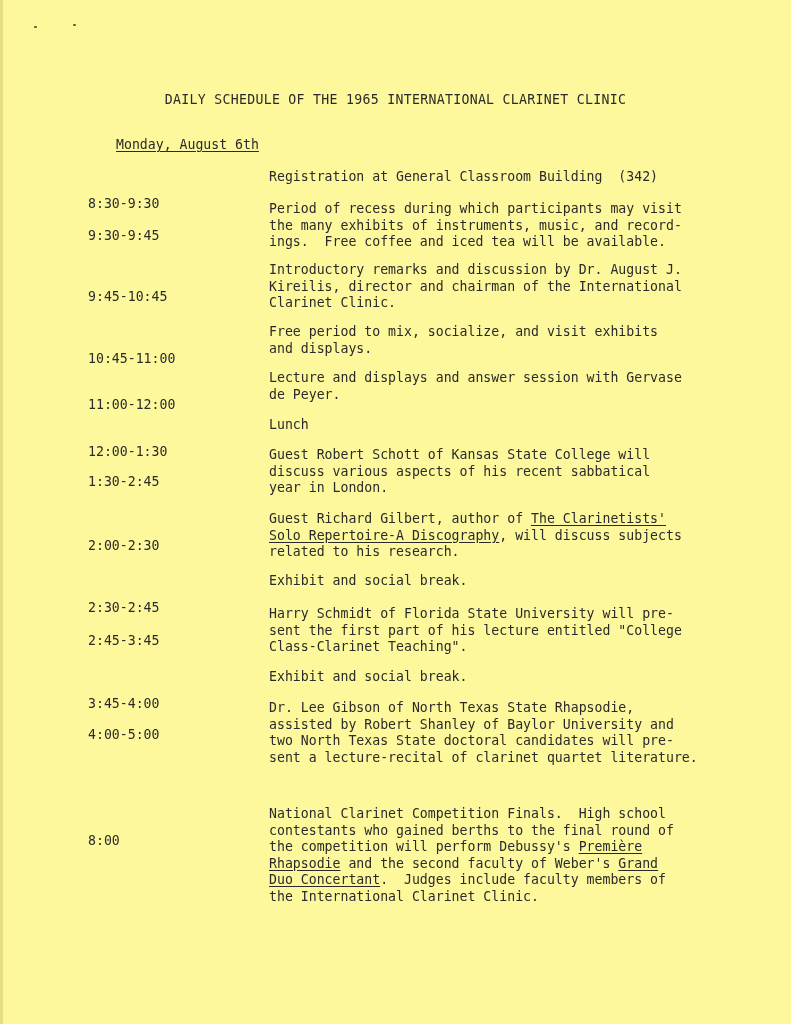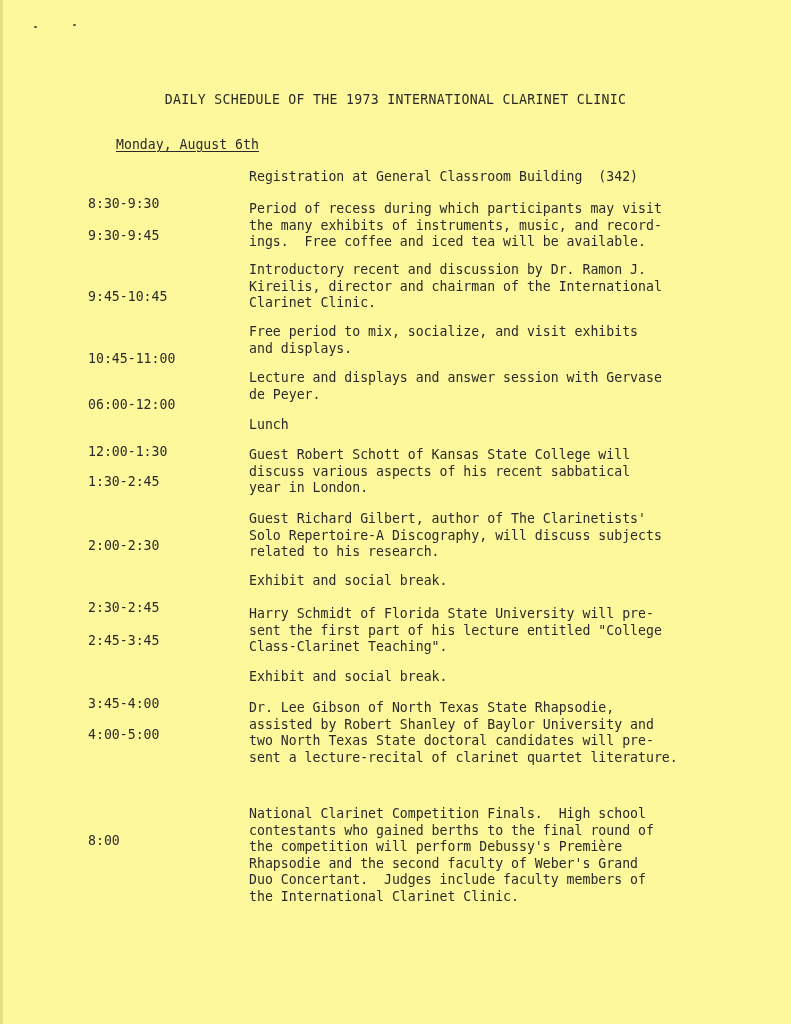--- a/index.html
+++ b/index.html
@@ -63,70 +63,71 @@
     .entry .time {
       position: absolute;
       left: 0;
       top: 0;
       width: 140px;
       white-space: nowrap;
       margin-top: 27px;
     }
     .entry .desc {
       position: absolute;
-      left: 132px;
+      left: 152px;
       top: 0;
       width: 520px;
       white-space: pre;
       padding-left: 29px;
     }
     .u {
+      text-decoration: underline;
       text-underline-offset: 2px;
       text-align: right;
     }
   </style>
 </head>
 <body>
 
 <div class="page">
   <div class="left-edge"></div>
   <div class="speck" style="left:34px; top:26px;"></div>
   <div class="speck" style="left:73px; top:24px;"></div>
 
-  <div class="title">DAILY SCHEDULE OF THE 1973 INTERNATIONAL CLARINET CLINIC</div>
+  <div class="title">DAILY SCHEDULE OF THE 1965 INTERNATIONAL CLARINET CLINIC</div>
 
   <div class="day-heading">Monday, August 6th</div>
 
   <div class="entry" style="top:169px;">
     <div class="time">8:30-9:30</div>
     <div class="desc"><span>Registration at General Classroom Building  (342)</span></div>
   </div>
 
   <div class="entry" style="top:201px;">
     <div class="time">9:30-9:45</div>
     <div class="desc"><span>Period of recess during which participants may visit</span>
 <span>the many exhibits of instruments, music, and record-</span>
 <span>ings.  Free coffee and iced tea will be available.</span></div>
   </div>
 
   <div class="entry" style="top:262px;">
     <div class="time">9:45-10:45</div>
-    <div class="desc"><span>Introductory recent and discussion by Dr. Ramon J.</span>
+    <div class="desc"><span>Introductory remarks and discussion by Dr. August J.</span>
 <span>Kireilis, director and chairman of the International</span>
 <span>Clarinet Clinic.</span></div>
   </div>
 
   <div class="entry" style="top:324px;">
     <div class="time">10:45-11:00</div>
     <div class="desc"><span>Free period to mix, socialize, and visit exhibits</span>
 <span>and displays.</span></div>
   </div>
 
   <div class="entry" style="top:370px;">
-    <div class="time">06:00-12:00</div>
+    <div class="time">11:00-12:00</div>
     <div class="desc"><span>Lecture and displays and answer session with Gervase</span>
 <span>de Peyer.</span></div>
   </div>
 
   <div class="entry" style="top:417px;">
     <div class="time">12:00-1:30</div>
     <div class="desc"><span>Lunch</span></div>
   </div>
 
   <div class="entry" style="top:447px;">

